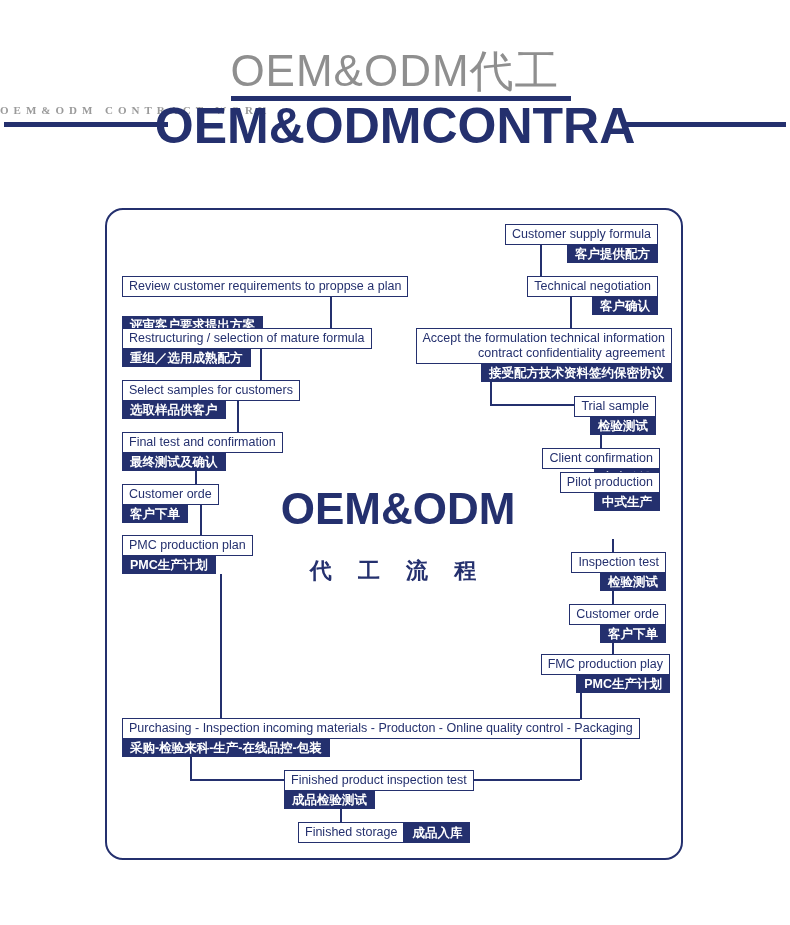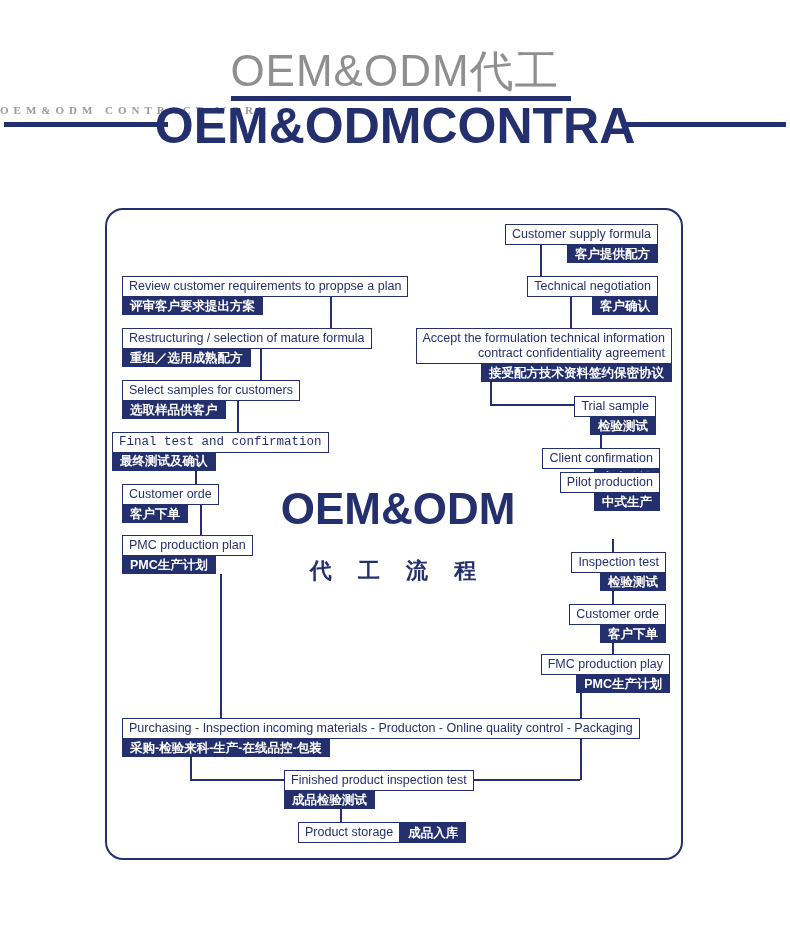--- a/index.html
+++ b/index.html
@@ -77,33 +77,33 @@
 
   <div class="vline" style="left:190px; top:739px; height:41px;"></div>
   <div class="vline" style="left:580px; top:739px; height:41px;"></div>
   <div class="hline" style="left:190px; top:779px; width:110px;"></div>
   <div class="hline" style="left:470px; top:779px; width:110px;"></div>
   <div class="vline" style="left:340px; top:809px; height:13px;"></div>
 
   <div class="center-title">OEM&amp;ODM</div>
   <div class="center-sub">代 工 流 程</div>
 
-  <div class="node align-left" style="left:122px; top:276px;">
+  <div class="node align-left" style="left:122px; top:276px;gap:19px;">
     <div class="en">Review customer requirements to proppse a plan</div>
     <div class="zh">评审客户要求提出方案</div>
   </div>
   <div class="node align-left" style="left:122px; top:328px;">
     <div class="en">Restructuring / selection of mature formula</div>
     <div class="zh">重组／选用成熟配方</div>
   </div>
   <div class="node align-left" style="left:122px; top:380px;">
     <div class="en">Select samples for customers</div>
     <div class="zh">选取样品供客户</div>
   </div>
-  <div class="node align-left" style="left:112px; top:432px;font-family:Liberation Mono, monospace;">
+  <div class="node align-left" style="left:122px; top:432px;">
     <div class="en">Final test and confirmation</div>
     <div class="zh">最终测试及确认</div>
   </div>
   <div class="node align-left" style="left:122px; top:484px;">
     <div class="en">Customer orde</div>
     <div class="zh">客户下单</div>
   </div>
   <div class="node align-left" style="left:122px; top:535px;">
     <div class="en">PMC production plan</div>
     <div class="zh">PMC生产计划</div>
@@ -151,17 +151,17 @@
 
   <div class="node align-center" style="left:122px; top:718px;">
     <div class="en">Purchasing - Inspection incoming materials - Producton - Online quality control - Packaging</div>
     <div class="zh">采购-检验来科-生产-在线品控-包装</div>
   </div>
   <div class="node align-center" style="left:284px; top:770px;">
     <div class="en">Finished product inspection test</div>
     <div class="zh">成品检验测试</div>
   </div>
   <div class="node-row" style="left:298px; top:822px;">
-    <div class="en">Product storage</div>
+    <div class="en">Finished storage</div>
     <div class="zh">成品入库</div>
   </div>
 
 </div>
 
 </body></html>

